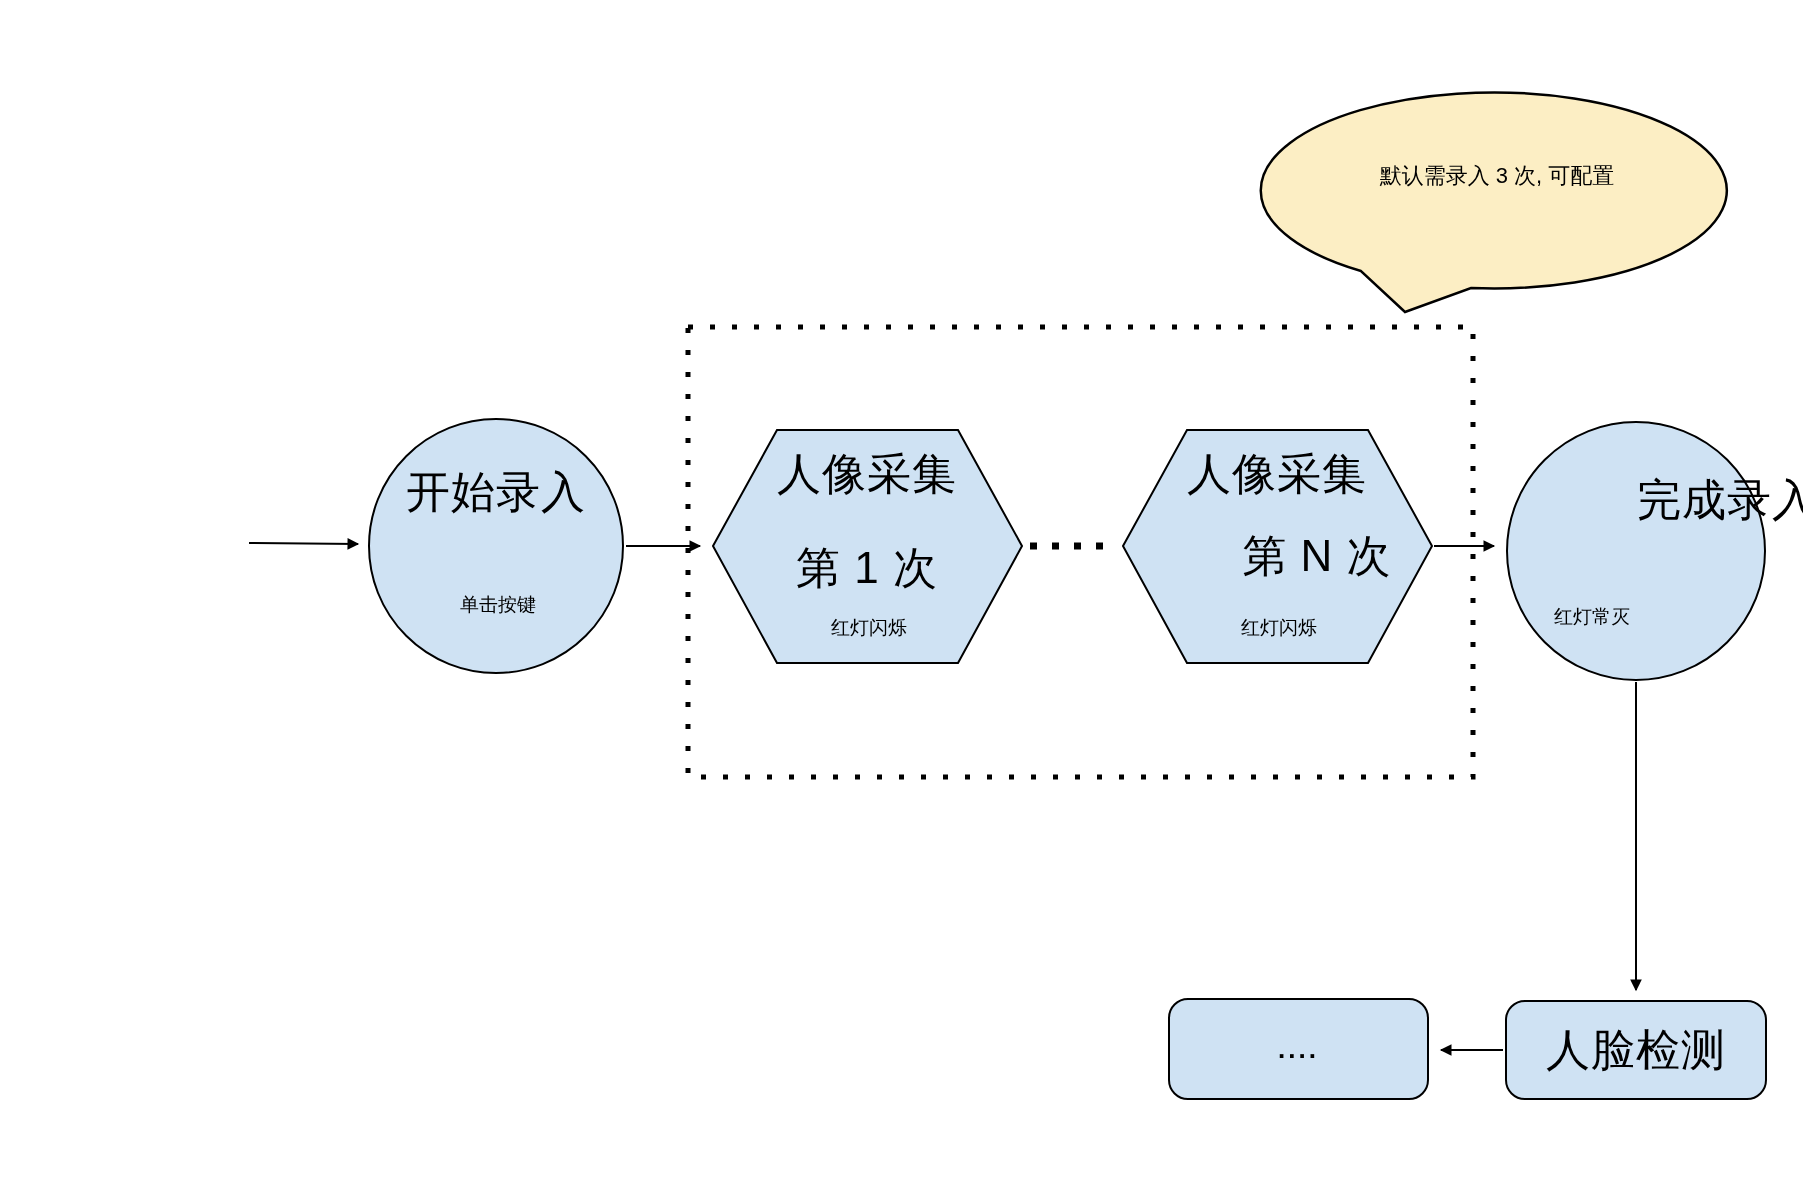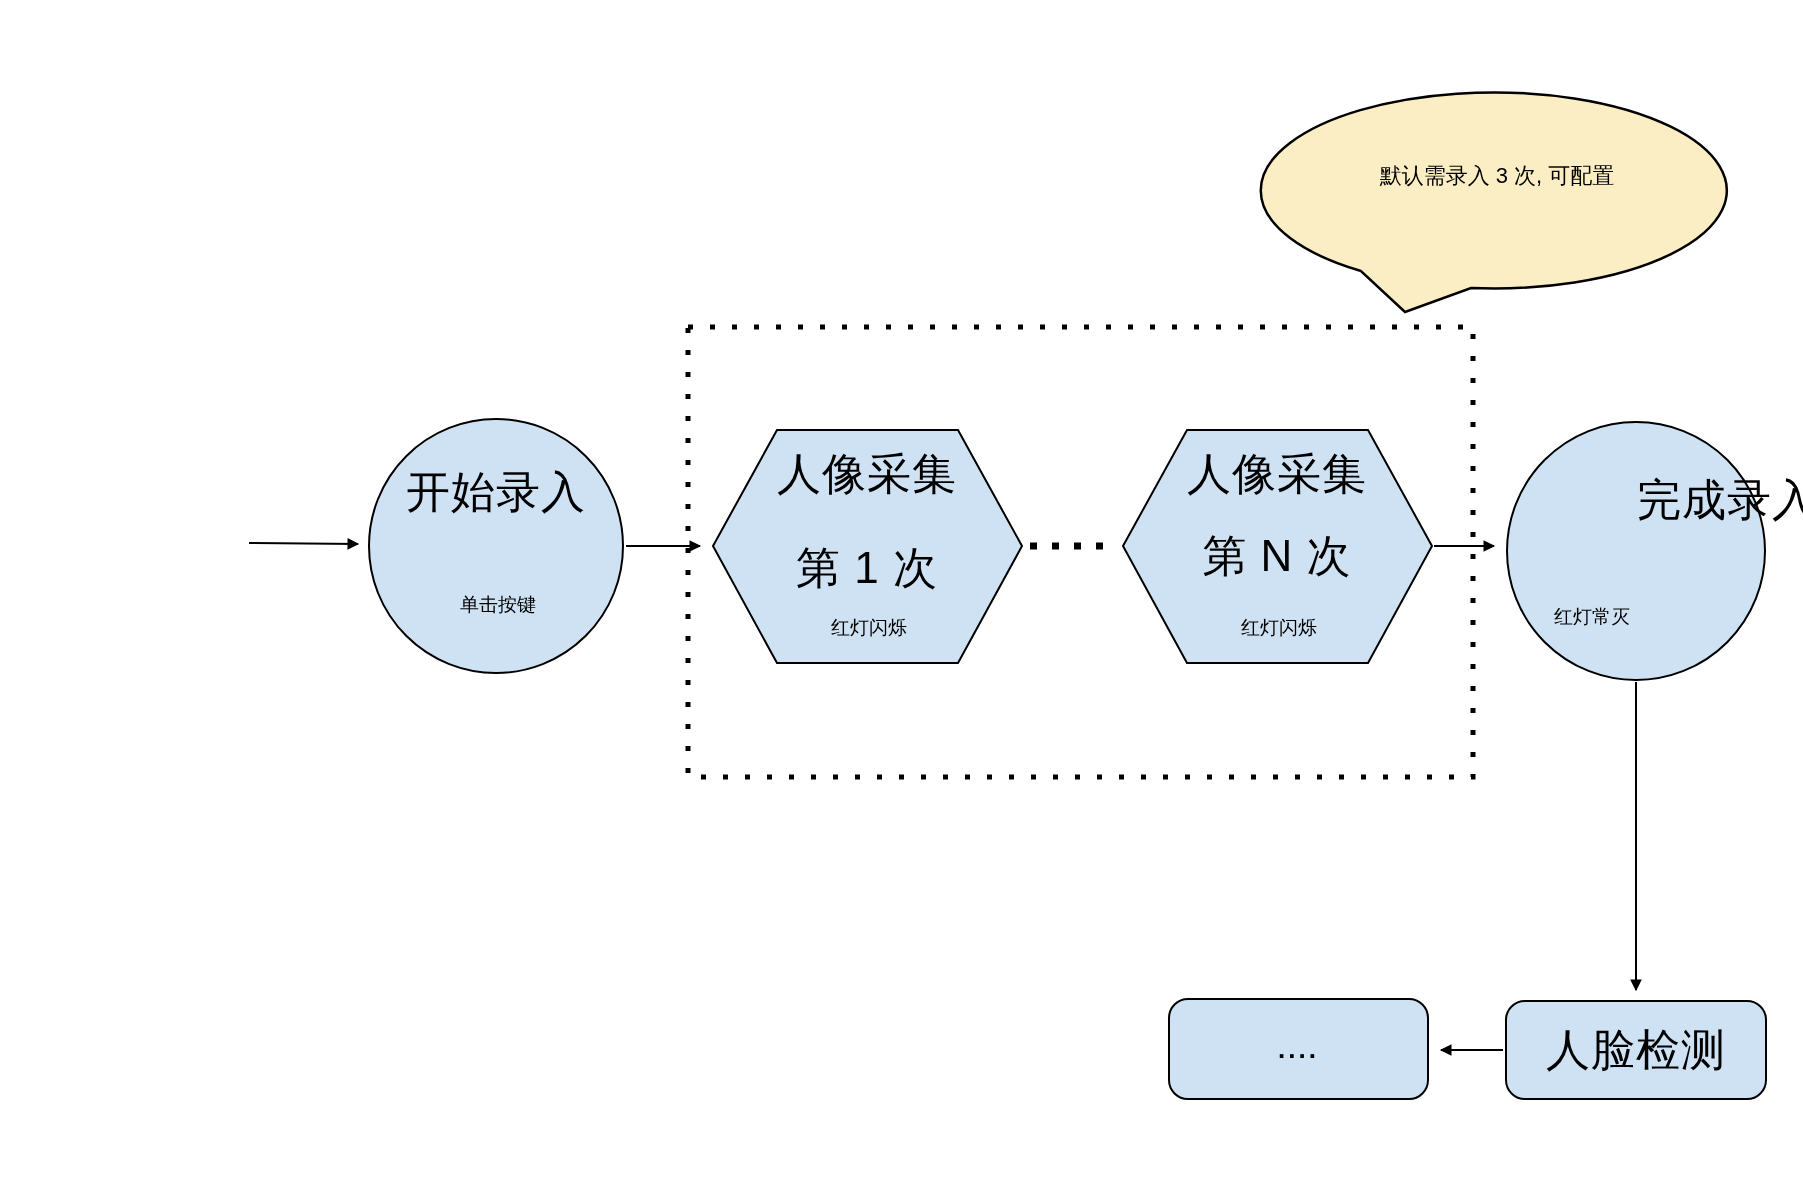--- a/index.html
+++ b/index.html
@@ -62,21 +62,21 @@
 
   <div class="node circle" style="left:368px;top:418px;width:256px;height:256px;"></div>
   <span class="flabel main-label" style="left:496px;top:492px;">开始录入</span>
   <span class="flabel sub-label" style="left:498px;top:605px;">单击按键</span>
 
   <span class="flabel main-label" style="left:867px;top:474px;">人像采集</span>
   <span class="flabel main-label" style="left:867px;top:568px;">第 1 次</span>
   <span class="flabel sub-label" style="left:869px;top:628px;">红灯闪烁</span>
 
   <span class="flabel main-label" style="left:1277px;top:474px;">人像采集</span>
-  <span class="flabel main-label" style="left:1277px;top:556px;">第 N 次</span>
+  <span class="flabel main-label" style="left:1317px;top:556px;">第 N 次</span>
   <span class="flabel sub-label" style="left:1279px;top:628px;">红灯闪烁</span>
 
   <div class="node circle" style="left:1506px;top:421px;width:260px;height:260px;"></div>
   <span class="flabel main-label" style="left:1727px;top:500px;">完成录入</span>
   <span class="flabel sub-label" style="left:1592px;top:617px;font-family:Liberation Mono, monospace;">红灯常灭</span>
 
   <span class="flabel bubble-text" style="left:1497px;top:176px;">默认需录入 3 次, 可配置</span>
 
   <div class="node rounded" style="left:1505px;top:1000px;width:262px;height:100px;">
     <span class="main-label">人脸检测</span>

